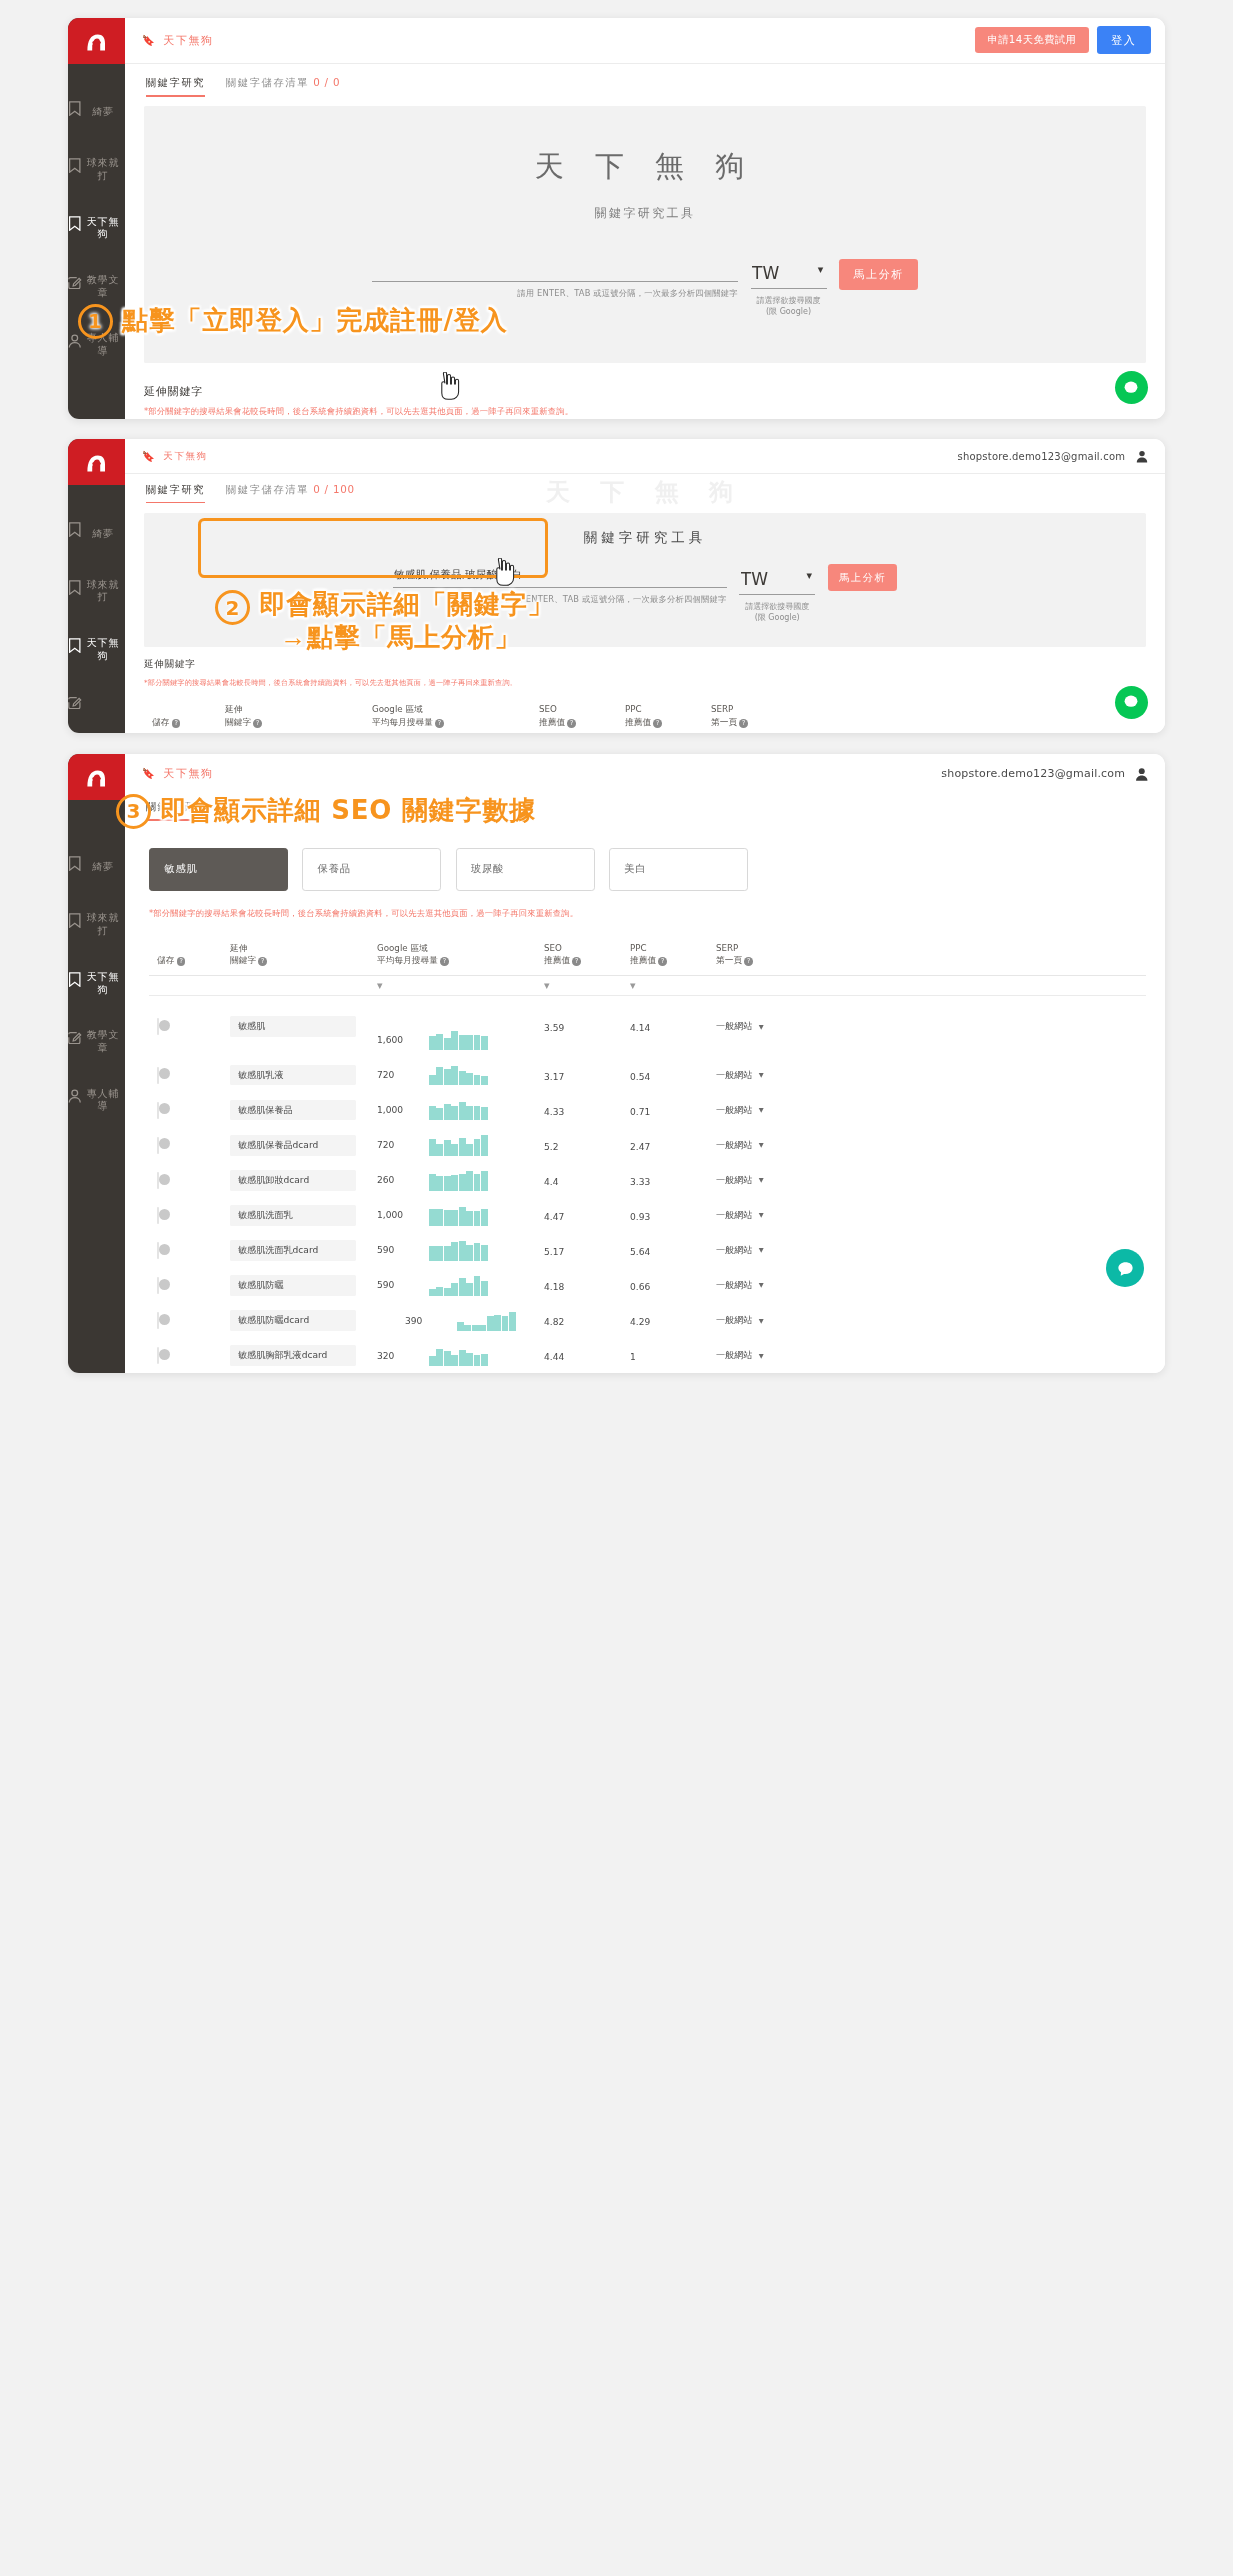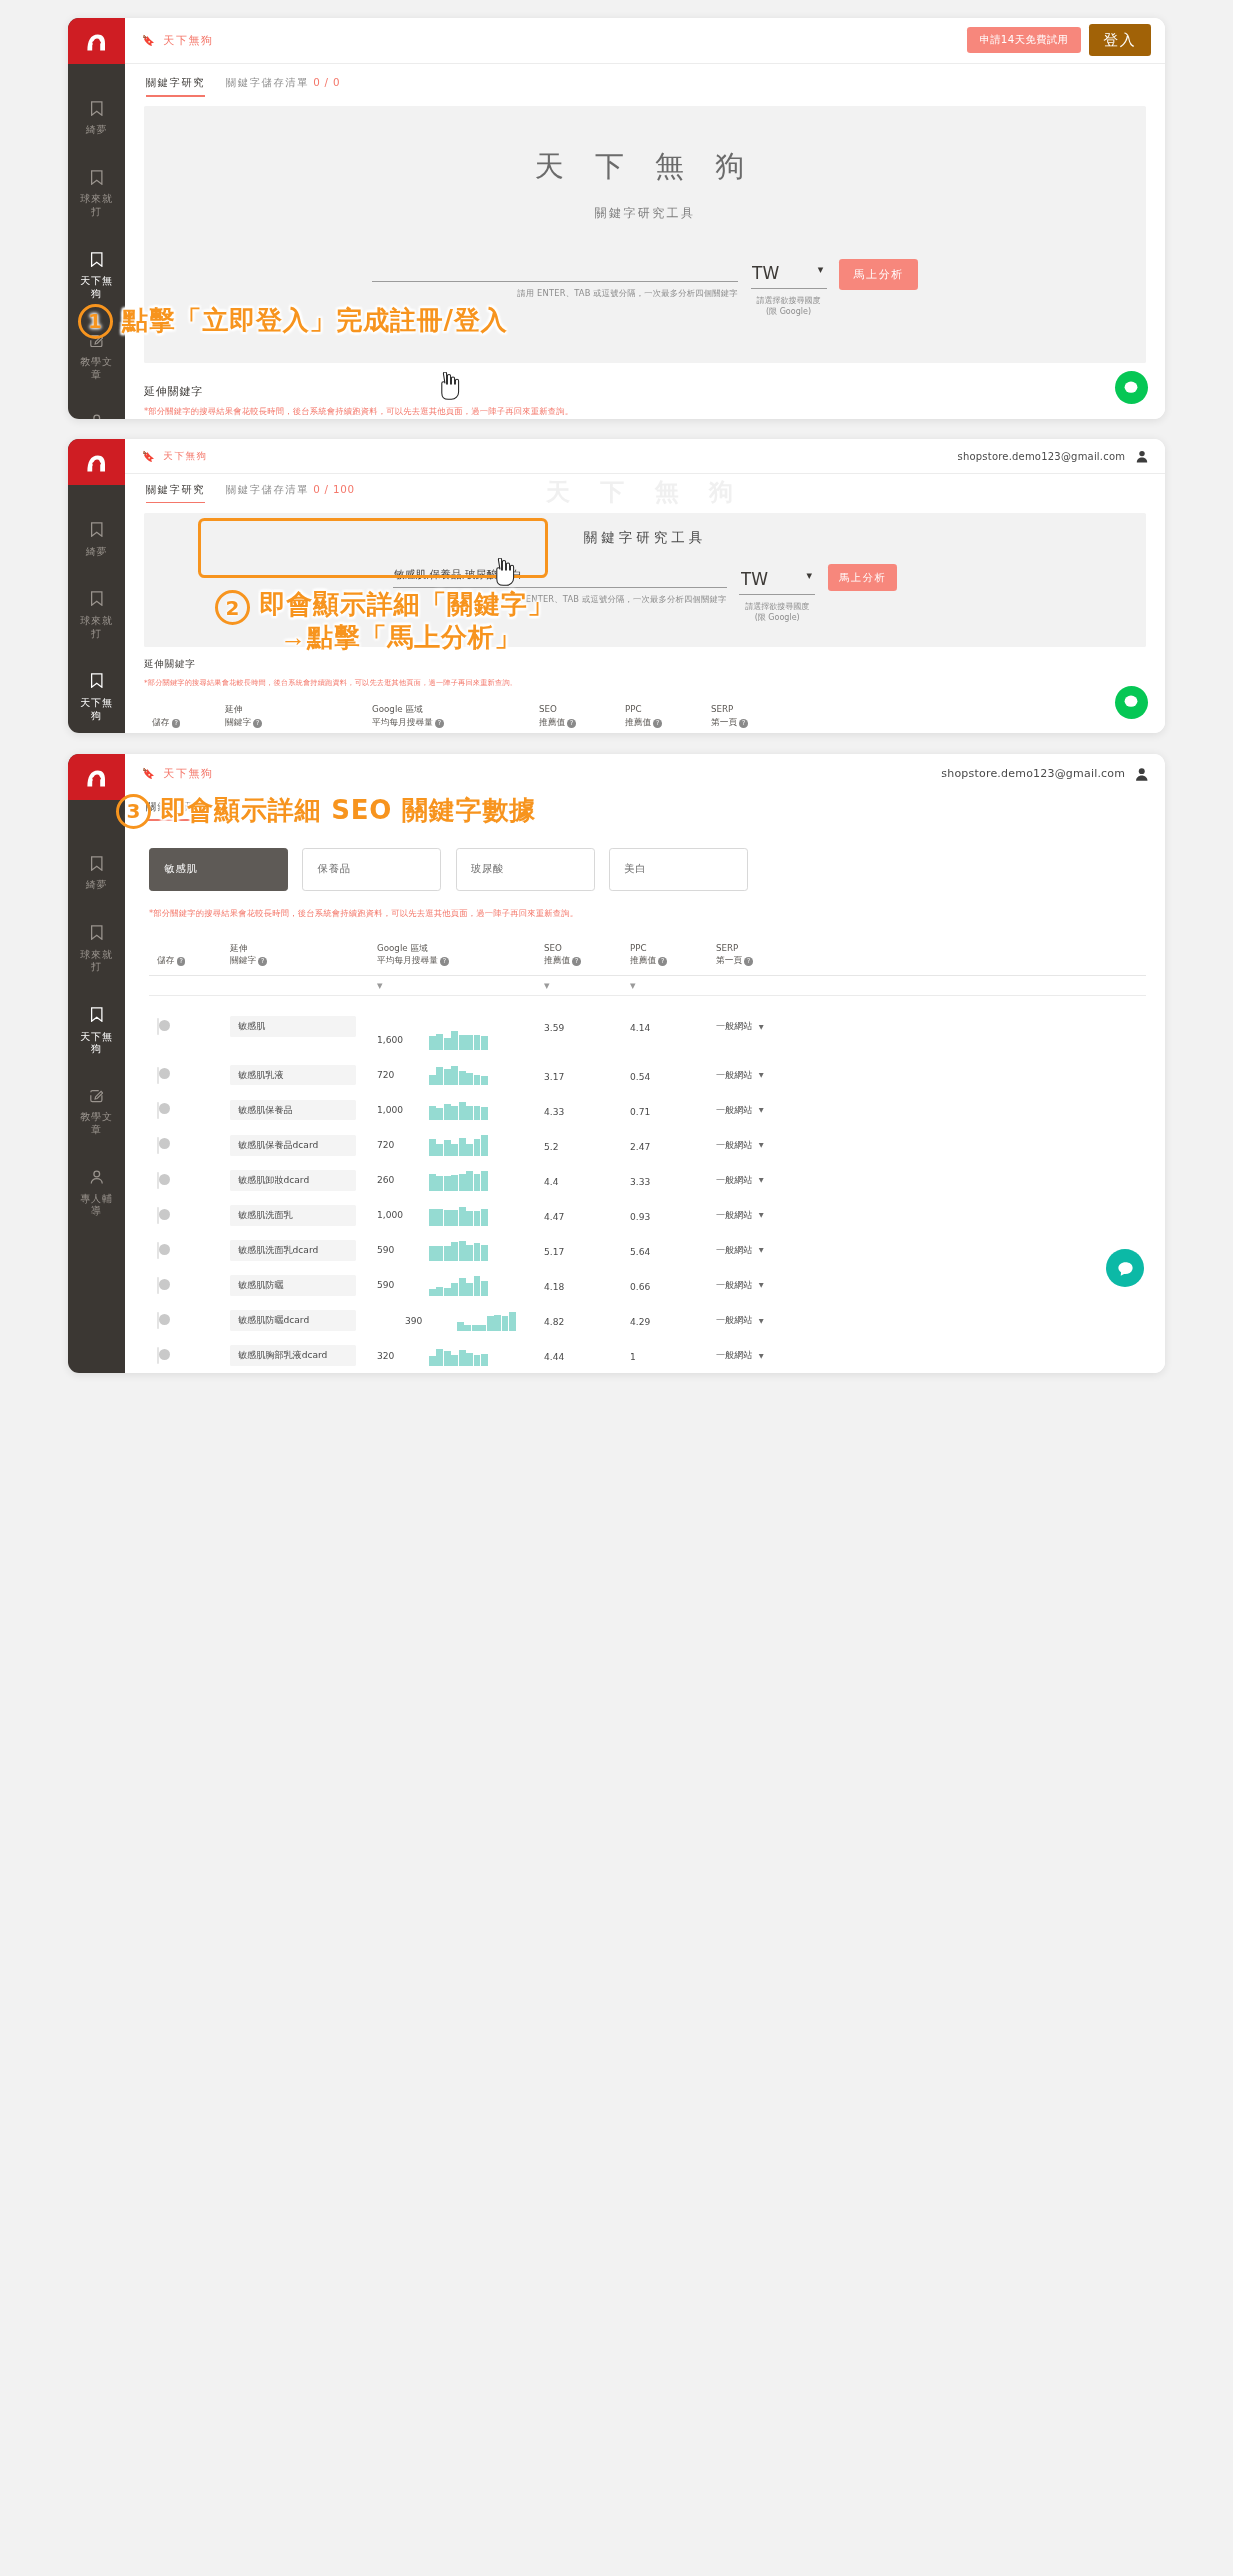--- a/index.html
+++ b/index.html
@@ -36,21 +36,21 @@
     padding-bottom: 16px;
   }
   .logo {
     width: 57px; height: 46px;
     background: #cf1d23;
     display: flex; align-items: center; justify-content: center;
   }
   .logo svg { display:block; }
   .side-items { padding-top: 37px; }
   .side-item {
-    display: flex; flex-direction: column; align-items: center;
+    display: flex; flex-direction: row; align-items: center;
     margin-bottom: 33px;
     color: #9a948e;
     cursor: pointer;
   }
   .side-item .s-icon { margin-bottom: 5.6px; display:block; }
   .side-item .s-label {
     font-size: 10px; line-height: 12.7px; text-align: center;
     letter-spacing: 0.8px; width: 43px;
   }
   .side-item.active { color: #ffffff; }
@@ -68,22 +68,22 @@
   }
   .brand { display:flex; align-items:center; gap:6.4px; color:#f4776a; font-size:11px; letter-spacing:1.6px; }
   .brand .bm { font-size: 10.3px; }
   .topbar-right { margin-left:auto; display:flex; align-items:center; gap:8px; }
   .btn-trial {
     background:#f7877c; color:#fff; border:none; border-radius:3.2px;
     font-size:10.3px; letter-spacing:0.4px; padding:6.4px 12.7px; cursor:pointer;
     font-family: inherit;
   }
   .btn-login {
-    background:#a16207; color:#fff; border:none; border-radius:3.2px;
-    font-size:15px; letter-spacing:1.6px; padding:6.4px 14.3px; cursor:pointer;
+    background:#3b82f6; color:#fff; border:none; border-radius:3.2px;
+    font-size:11px; letter-spacing:1.6px; padding:6.4px 14.3px; cursor:pointer;
     font-family: inherit;
   }
   .user-email { font-size:10px; color:#4a4a4a; letter-spacing:0.2px; }
   .avatar-icon {
     width:17.5px;height:17.5px;border-radius:50%;
     display:flex;align-items:center;justify-content:center;color:#3d3d3d;
   }
 
   .tabsbar {
     display:flex; align-items:flex-end; gap:20.7px;

